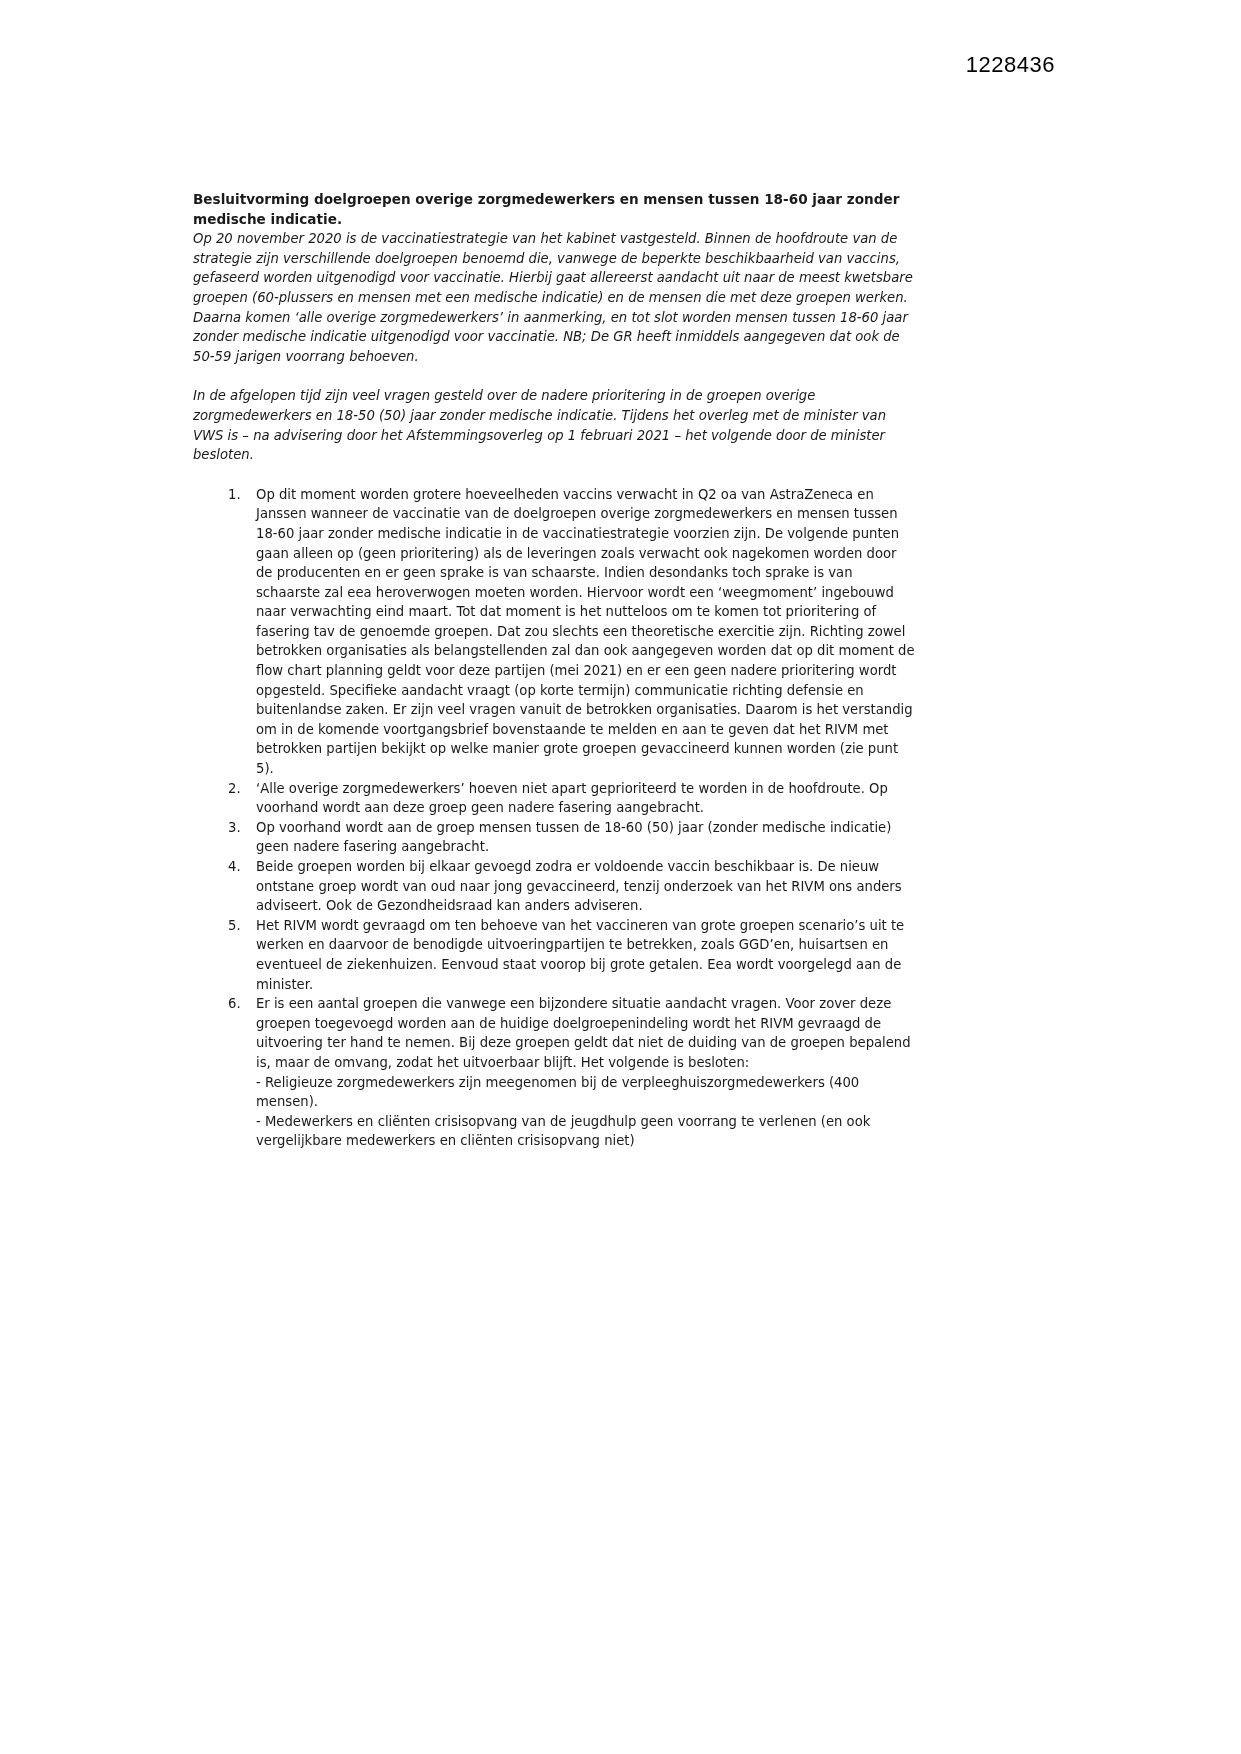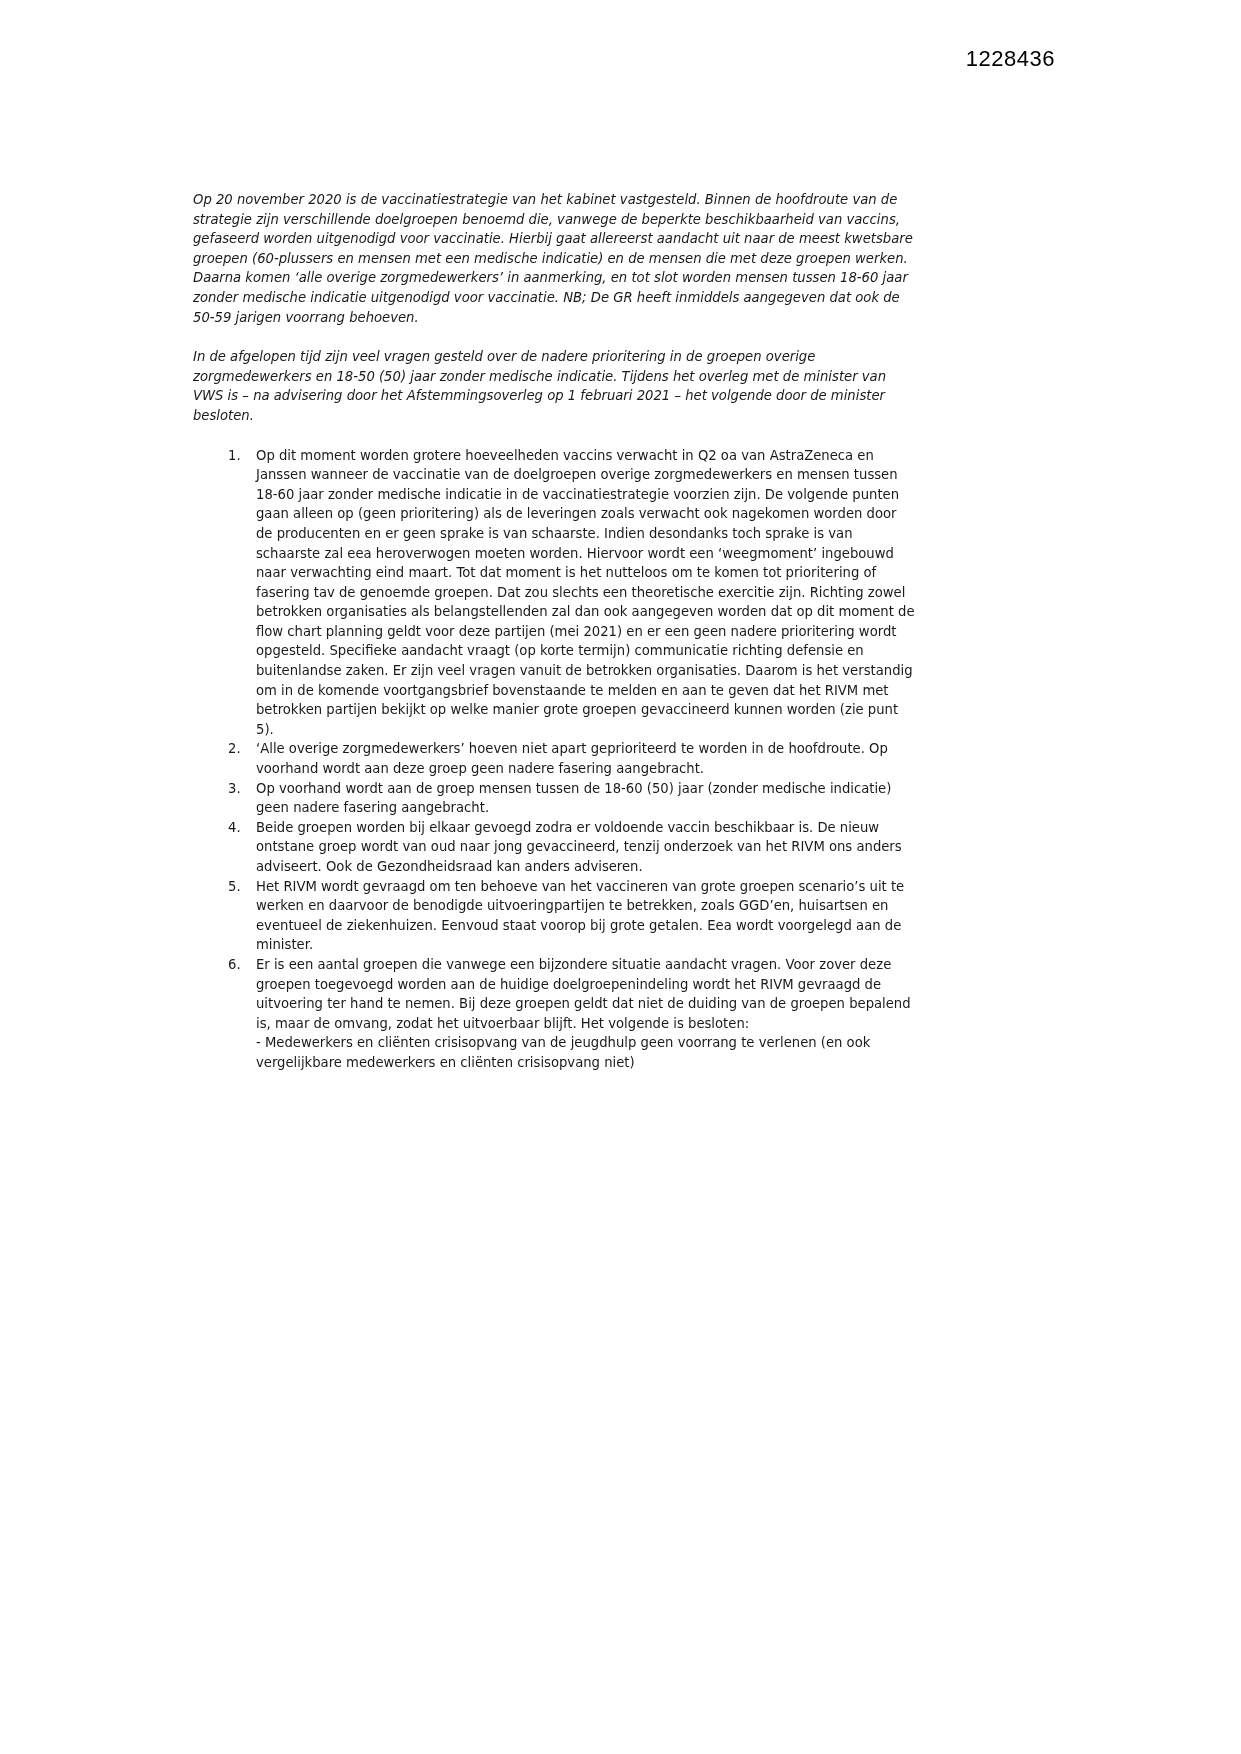--- a/index.html
+++ b/index.html
@@ -8,21 +8,21 @@
     position: relative;
     width: 1241px;
     height: 1754px;
     background: #ffffff;
     font-family: "DejaVu Sans", sans-serif;
     color: #1a1a1a;
     overflow: hidden;
   }
   .page-number {
     position: absolute;
-    top: 46px;
+    top: 52px;
     right: 186px;
     font-size: 22px;
     color: #000000;
     font-family: "Liberation Sans", sans-serif;
     letter-spacing: 0.5px;
   }
   .content {
     position: absolute;
     left: 193px;
     top: 190px;
@@ -60,20 +60,21 @@
 </style>
 </head>
 <body>
 
 <div class="page">
 
   <div class="page-number">1228436</div>
 
   <div class="content">
 
+    <div class="doc-title">Besluitvorming doelgroepen overige zorgmedewerkers en mensen tussen 18-60 jaar zonder medische indicatie.</div>
 
 
     <p class="para">Op 20 november 2020 is de vaccinatiestrategie van het kabinet vastgesteld. Binnen de hoofdroute van de strategie zijn verschillende doelgroepen benoemd die, vanwege de beperkte beschikbaarheid van vaccins, gefaseerd worden uitgenodigd voor vaccinatie. Hierbij gaat allereerst aandacht uit naar de meest kwetsbare groepen (60-plussers en mensen met een medische indicatie) en de mensen die met deze groepen werken. Daarna komen ‘alle overige zorgmedewerkers’ in aanmerking, en tot slot worden mensen tussen 18-60 jaar zonder medische indicatie uitgenodigd voor vaccinatie. NB; De GR heeft inmiddels aangegeven dat ook de 50-59 jarigen voorrang behoeven.</p>
 
     <p class="para">In de afgelopen tijd zijn veel vragen gesteld over de nadere prioritering in de groepen overige zorgmedewerkers en 18-50 (50) jaar zonder medische indicatie. Tijdens het overleg met de minister van VWS is – na advisering door het Afstemmingsoverleg op 1 februari 2021 – het volgende door de minister besloten.</p>
 
     <div class="main-list">
 
       <div class="list-item">
         <span class="num">1.</span>
@@ -97,20 +98,21 @@
 
       <div class="list-item">
         <span class="num">5.</span>
         <span class="li-text">Het RIVM wordt gevraagd om ten behoeve van het vaccineren van grote groepen scenario’s uit te werken en daarvoor de benodigde uitvoeringpartijen te betrekken, zoals GGD’en, huisartsen en eventueel de ziekenhuizen. Eenvoud staat voorop bij grote getalen. Eea wordt voorgelegd aan de minister.</span>
       </div>
 
       <div class="list-item">
         <span class="num">6.</span>
         <div class="li-text">
           <div>Er is een aantal groepen die vanwege een bijzondere situatie aandacht vragen. Voor zover deze groepen toegevoegd worden aan de huidige doelgroepenindeling wordt het RIVM gevraagd de uitvoering ter hand te nemen. Bij deze groepen geldt dat niet de duiding van de groepen bepalend is, maar de omvang, zodat het uitvoerbaar blijft. Het volgende is besloten:</div>
+          <div>- Religieuze zorgmedewerkers zijn meegenomen bij de verpleeghuiszorgmedewerkers (400 mensen).</div>
           <div>- Medewerkers en cliënten crisisopvang van de jeugdhulp geen voorrang te verlenen (en ook vergelijkbare medewerkers en cliënten crisisopvang niet)</div>
         </div>
       </div>
 
     </div>
 
   </div>
 
 </div>
 

